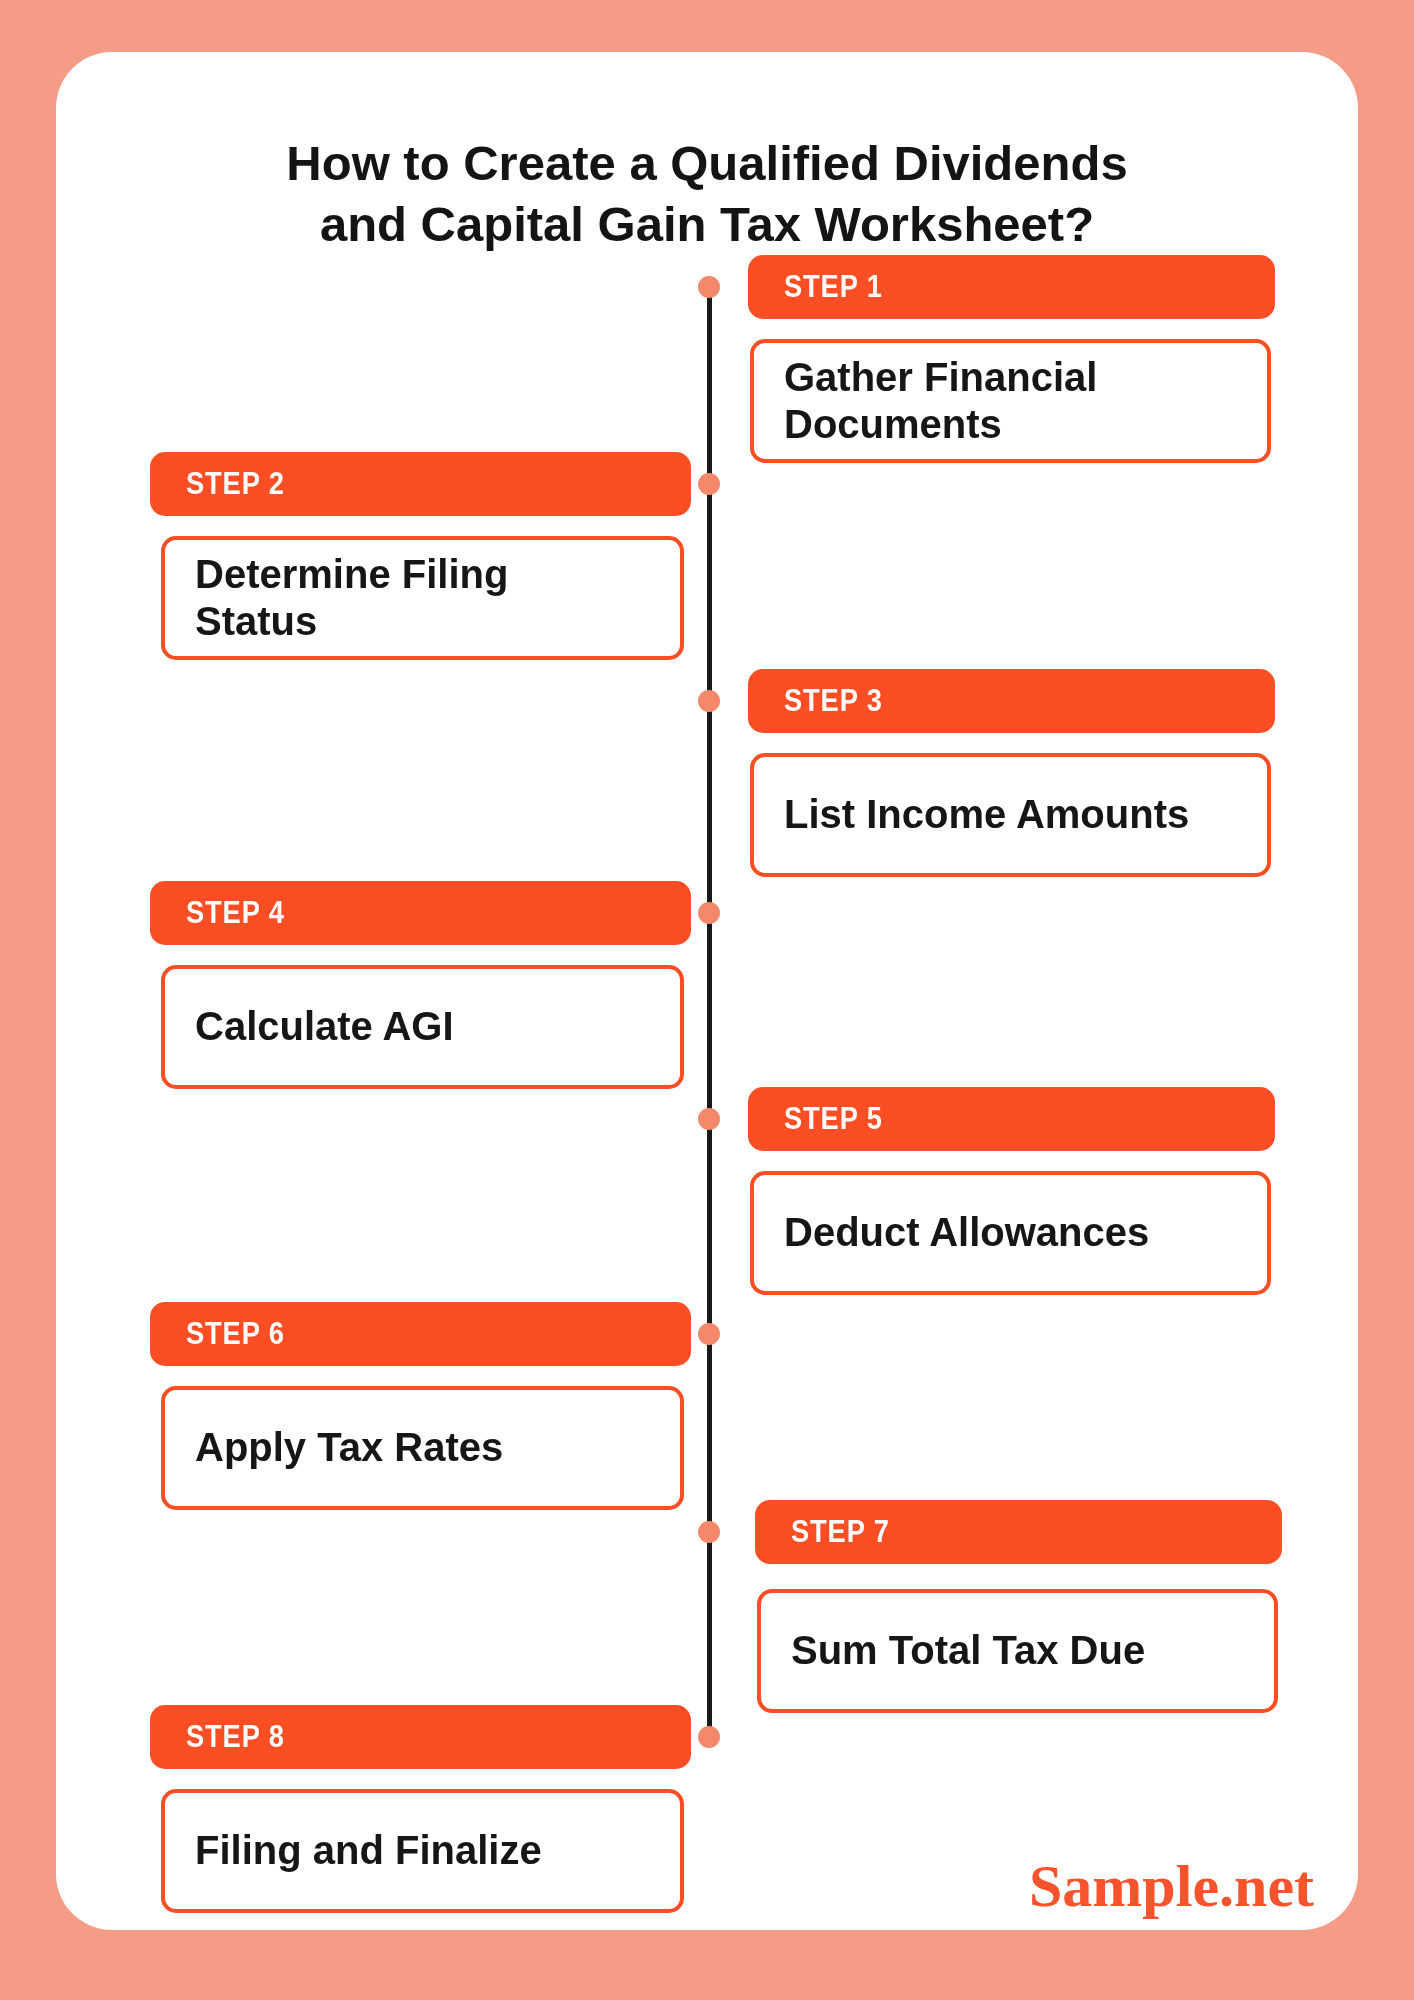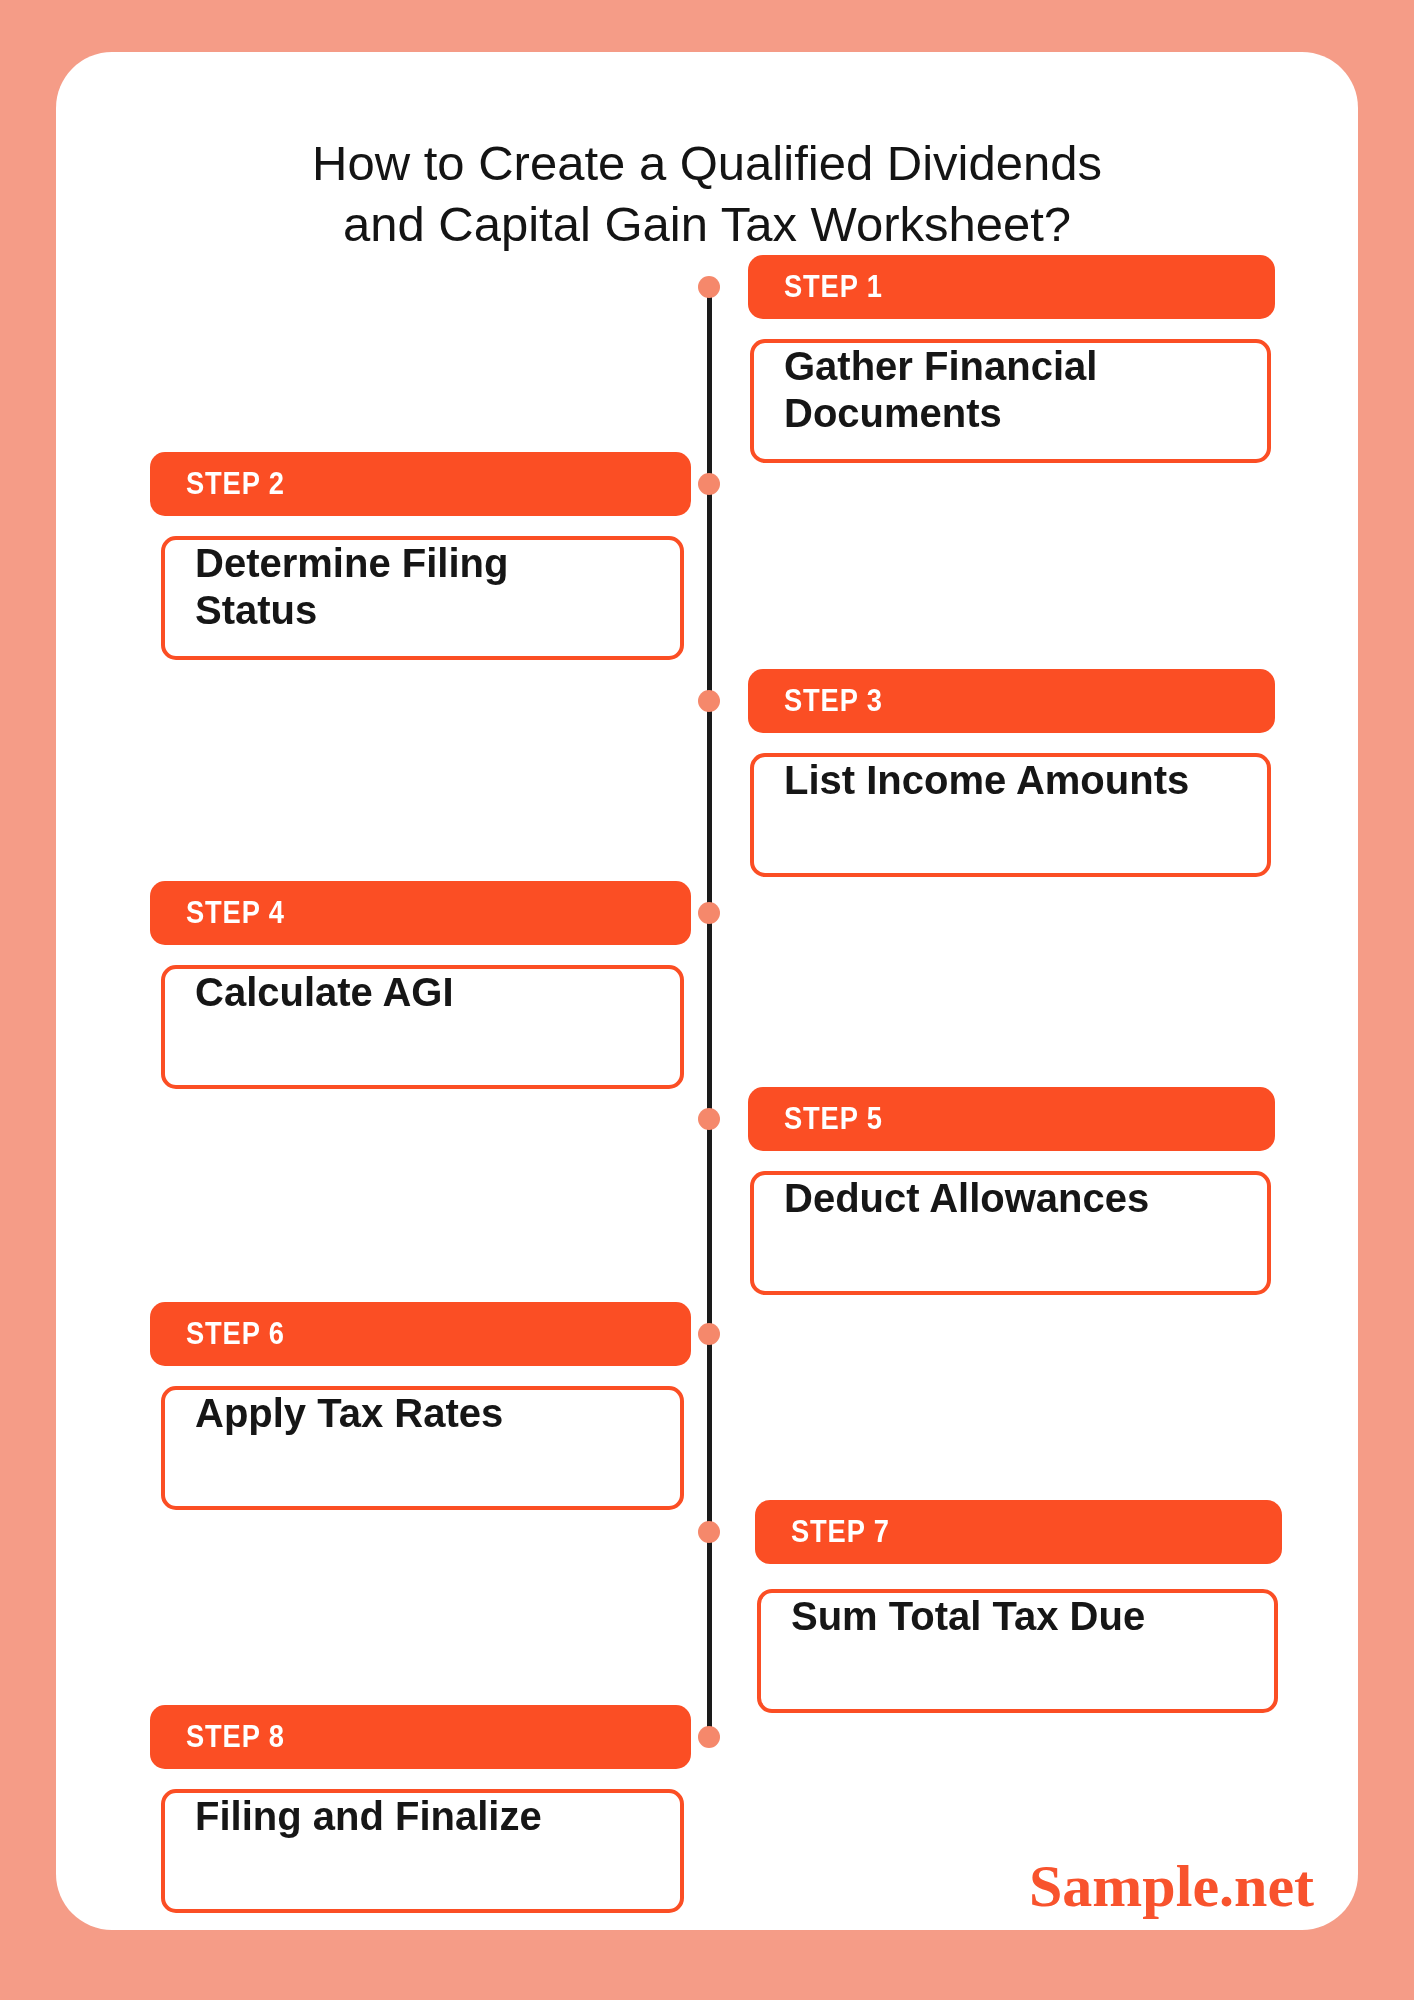--- a/index.html
+++ b/index.html
@@ -16,21 +16,21 @@
     width: 1302px; height: 1878px;
     background: #FFFFFF;
     border-radius: 56px;
   }
   .title {
     position: absolute;
     left: 0; top: 100px;
     width: 1414px;
     text-align: center;
     font-size: 49px;
-    font-weight: normal;
+    font-weight: bold;
     color: #141414;
     line-height: 1.24;
     white-space: pre-line;
     letter-spacing: 0px;
   }
   .tline {
     position: absolute;
     left: 707px; top: 287px;
     width: 5px; height: 1450px;
     background: #1A1A1A;
@@ -64,21 +64,21 @@
     transform-origin: 0 50%;
   }
   .bx {
     position: absolute;
     height: 124px;
     background: #FFFFFF;
     border: 4px solid #FB4E24;
     border-radius: 15px;
     box-sizing: border-box;
     display: flex;
-    align-items: flex-start;
+    align-items: center;
     padding: 0 30px;
   }
   .bx.r { left: 750px; width: 521px; }
   .bx.l { left: 149px; width: 523px; margin-left: 12px; }
   .bx .txt {
     font-size: 40px;
     font-weight: bold;
     color: #161616;
     line-height: 1.18;
     white-space: pre-line;

